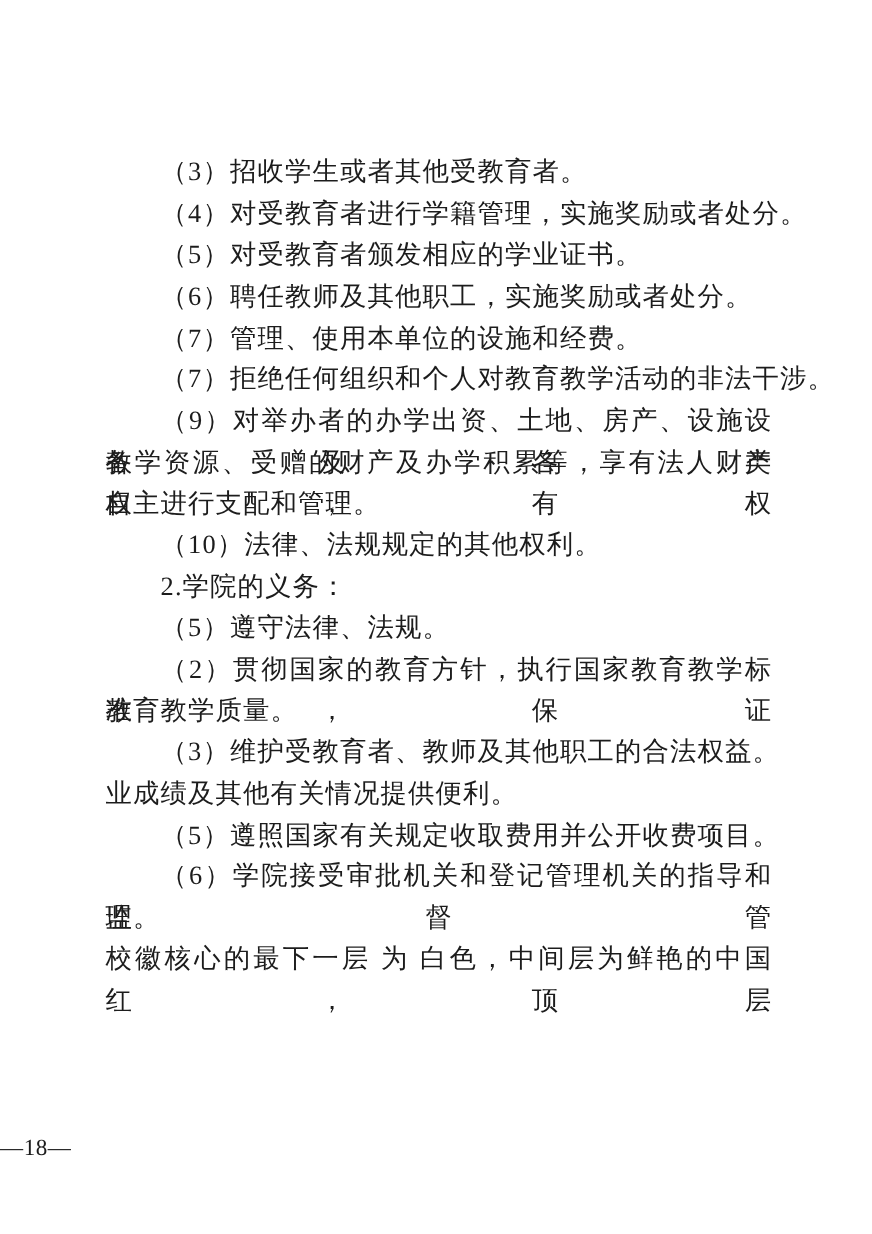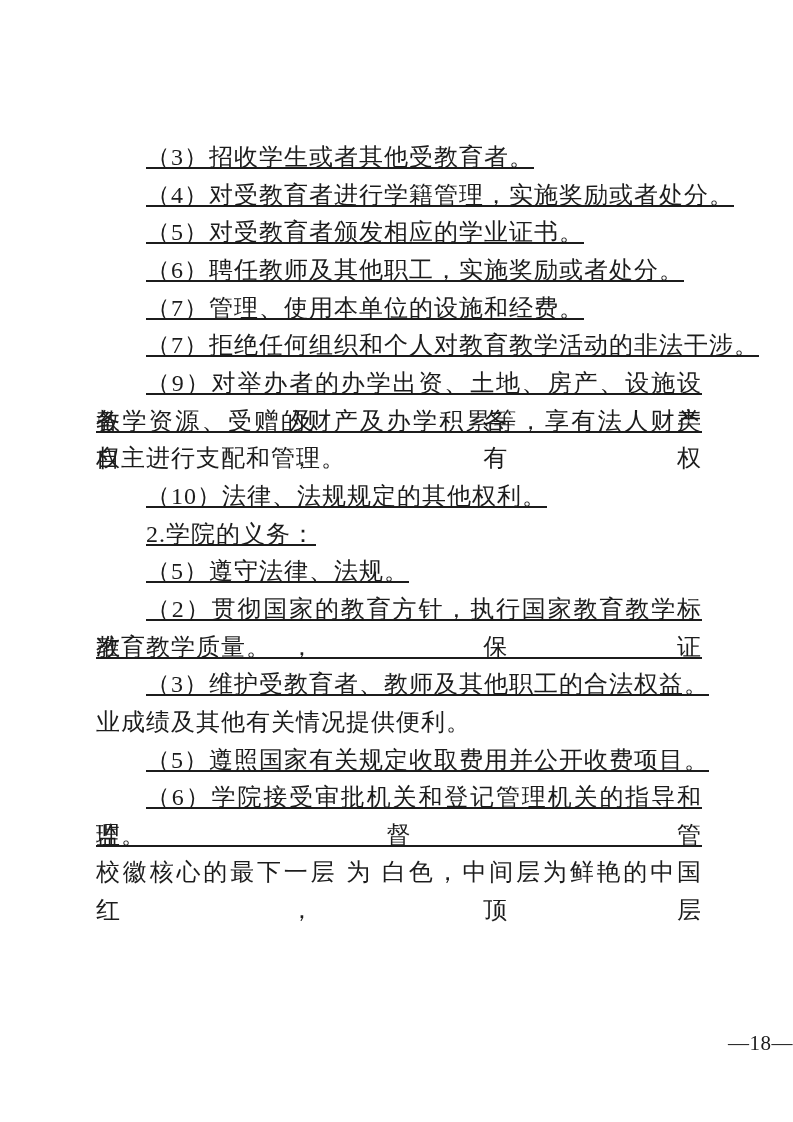--- a/index.html
+++ b/index.html
@@ -25,36 +25,35 @@
   .line {
     height: 37.66px;
     line-height: 37.66px;
     font-size: 24px;
     letter-spacing: 1px;
     white-space: nowrap;
     overflow: visible;
   }
   .line.indent {
     text-indent: 50px;
-    text-decoration: underline;
   }
   .line.fill {
     white-space: normal;
     text-align: justify;
     text-align-last: justify;
   }
   .article-bold {
     font-weight: bold;
   }
   .footer {
     position: absolute;
     left: 0;
     top: 1031px;
     width: 100%;
-    text-align: right;
+    text-align: left;
     font-size: 21px;
     letter-spacing: 0.5px;
   }
 </style>
 </head>
 <body>
 
 <div class="page">
   <div class="content">
     <div class="line indent">（3）招收学生或者其他受教育者。</div>

